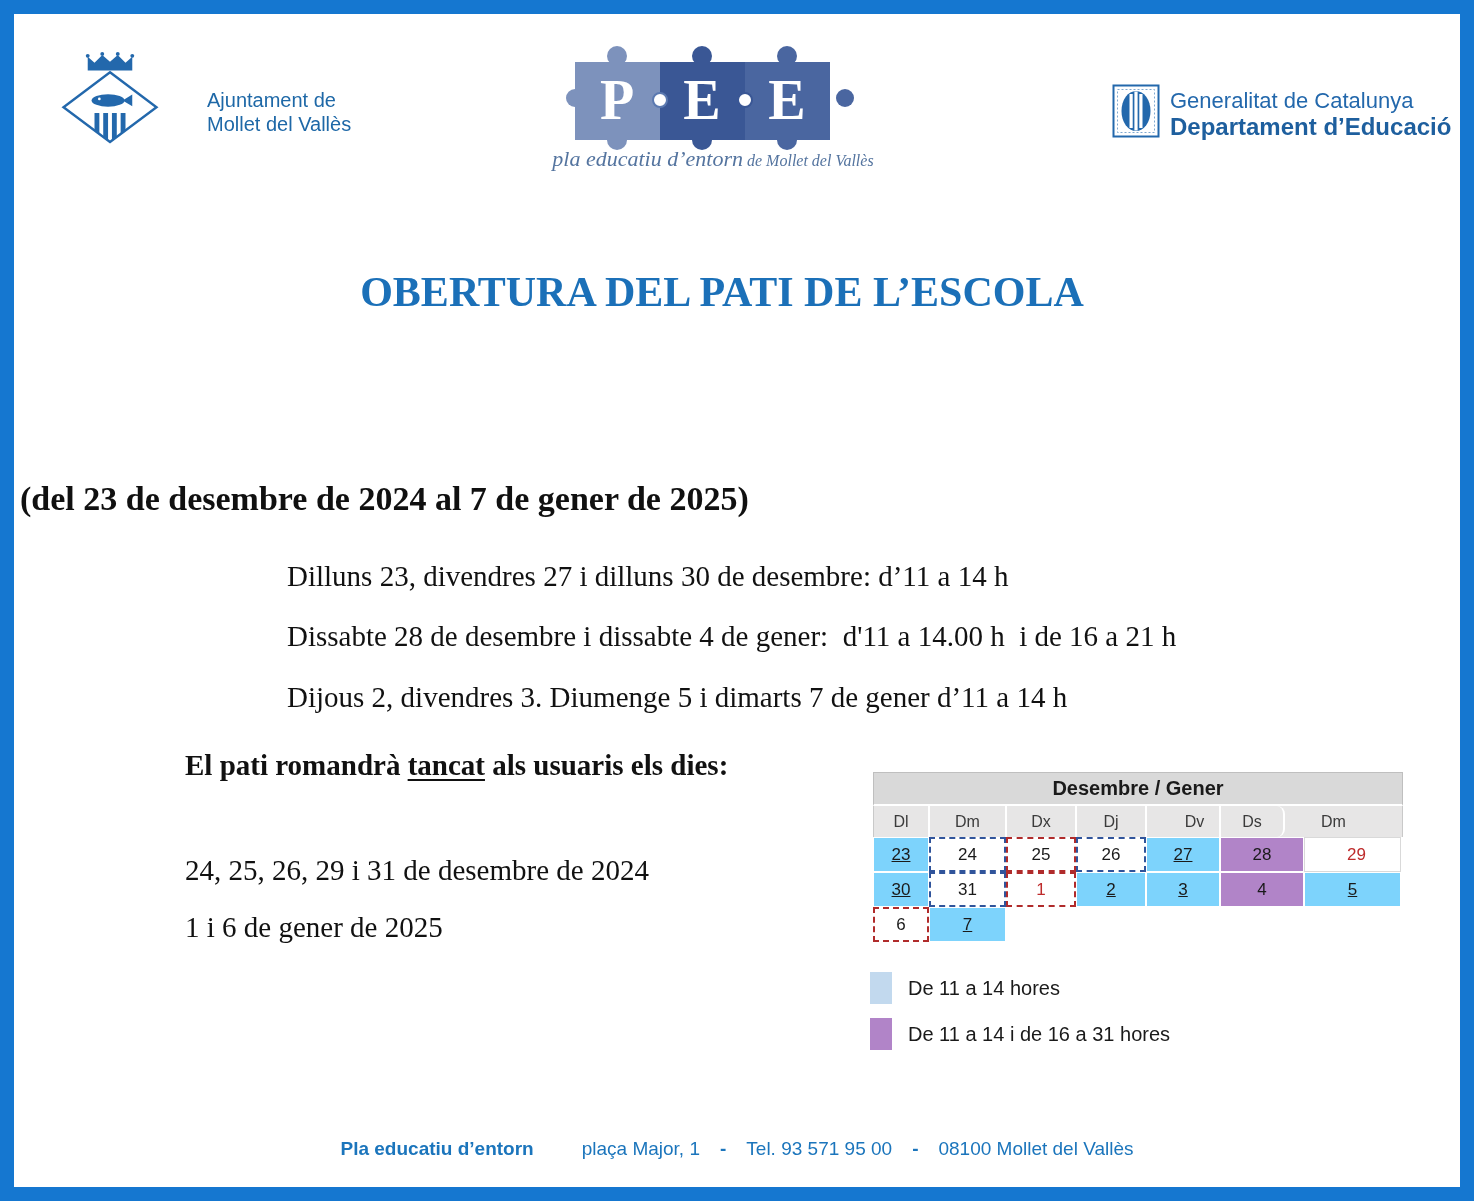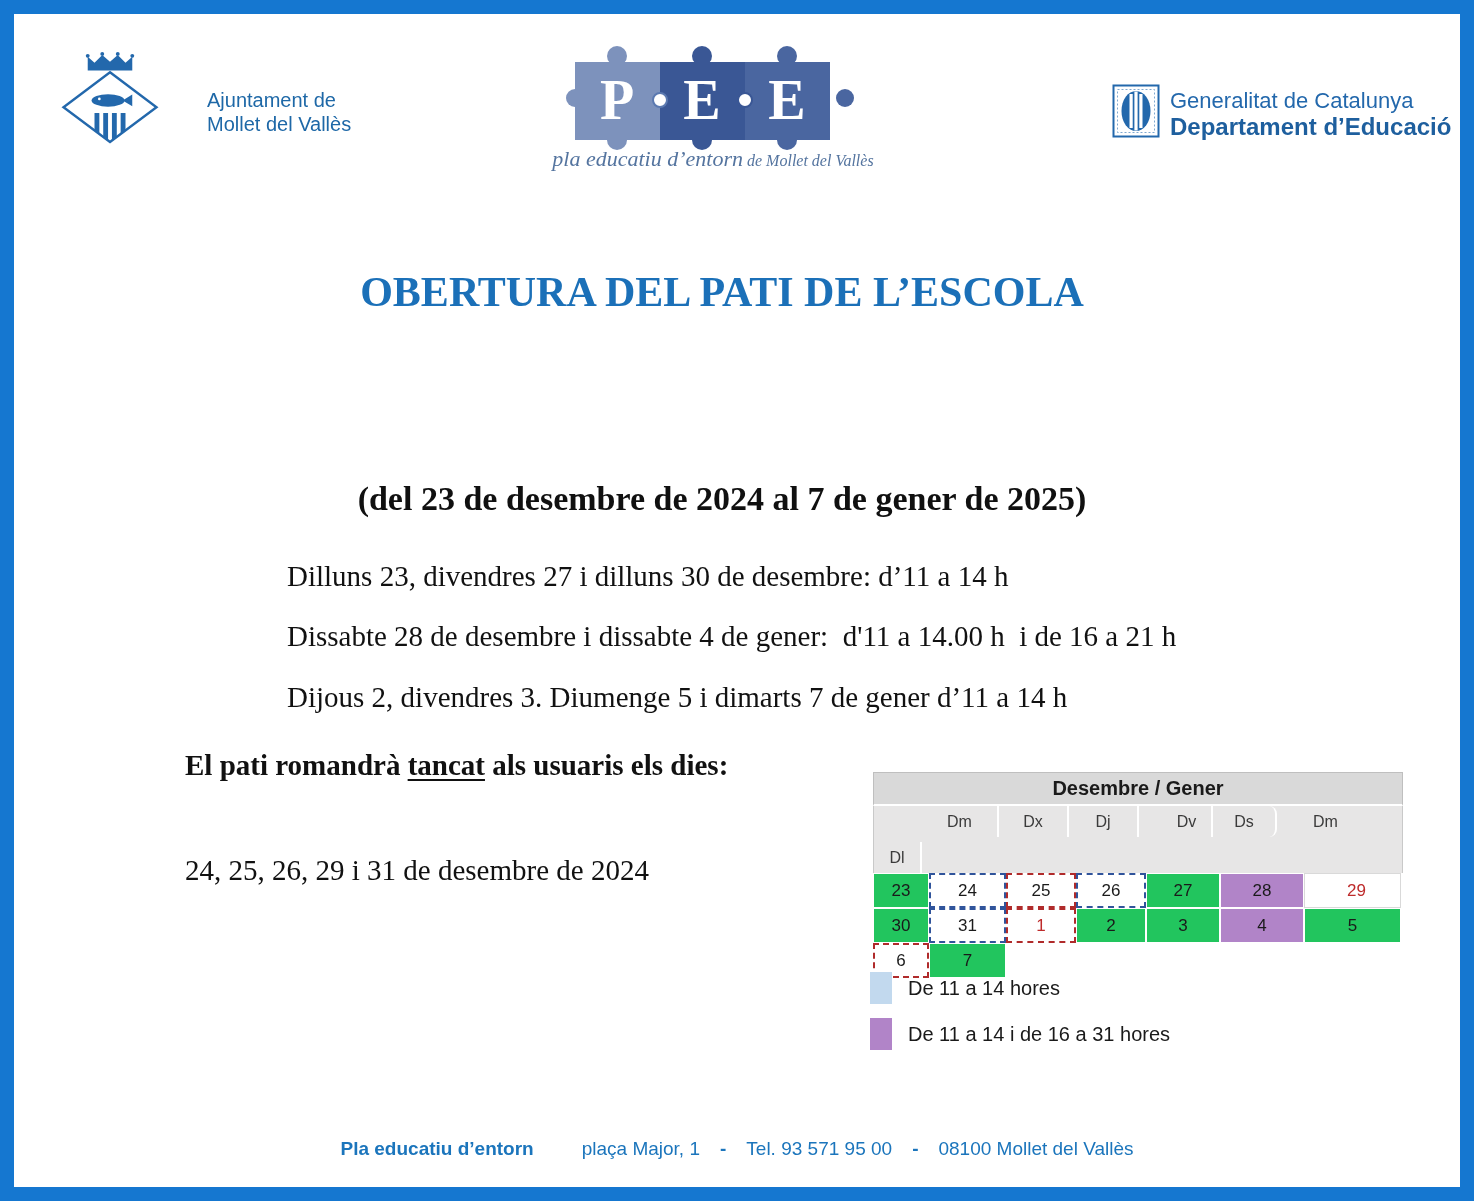--- a/index.html
+++ b/index.html
@@ -17,41 +17,41 @@
   .pee-tagline .small{font-size:16px;}
   .gen-logo{position:absolute;left:1112px;top:84px;width:48px;height:54px;}
   .gen-text{position:absolute;left:1170px;top:88px;color:#2368AC;font-size:22px;line-height:26px;}
   .gen-text .bold{font-weight:bold;font-size:24px;color:#1E5F9E;}
 
   
   .doc-title{position:absolute;left:20px;top:268px;width:1404px;text-align:center;
              font-family:"Liberation Serif",serif;font-weight:bold;font-size:42px;color:#1B70B8;}
   .sub1{position:absolute;left:20px;top:408px;width:1404px;text-align:center;
         font-family:"Liberation Serif",serif;font-weight:bold;font-size:34px;color:#101010;}
-  .sub2{position:absolute;left:20px;top:480px;width:1404px;text-align:center;
+  .sub2{position:absolute;left:20px;top:480px;width:1404px;text-align:left;
         font-family:"Liberation Serif",serif;font-weight:bold;font-size:34px;color:#101010;}
   .sched{position:absolute;left:287px;font-family:"Liberation Serif",serif;font-size:29px;
          color:#111;white-space:pre-wrap;}
   .s1{top:560px;} .s2{top:620px;} .s3{top:681px;}
   .closed{position:absolute;left:185px;font-family:"Liberation Serif",serif;font-size:29px;color:#111;}
   .c1{top:749px;font-weight:bold;} .c2{top:854px;} .c3{top:911px;}
   .closed u{text-underline-offset:4px;}
 
   
   .calendar{position:absolute;left:873px;top:772px;width:530px;}
   .cal-title{height:34px;background:#D9D9D9;border:1px solid #BFBFBF;border-bottom:2px solid #fff;
              display:flex;align-items:center;justify-content:center;font-weight:bold;font-size:20px;color:#1a1a1a;}
   .cal-head{display:flex;background:#E7E6E6;border-left:1px solid #C9C9C9;border-right:1px solid #C9C9C9;}
   .cal-h{height:31px;display:flex;align-items:center;justify-content:center;
          border-right:2px solid #fff;font-size:16px;color:#3b3b3b;flex:none;}
   .cal-h:last-child{border-right:none;}
   .cal-row{display:flex;}
   .cal-cell{height:35px;display:flex;align-items:center;justify-content:center;flex:none;
             font-size:17px;color:#1a1a1a;background:#fff;border:1px solid #fff;}
-  .c-open{background:#22c55e;}
+  .c-open{background:#7dd3fc;text-decoration:underline;}
   .c-long{background:#B184C8;}
   .c-red{color:#BE2B2B;border-color:#D9D9D9;}
   .c-ob{border:2px dashed #30549B;background:#fff;}
   .c-or{border:2px dashed #B02B2B;background:#fff;}
   .c-blank{background:transparent;border:none;}
 
   
   .legend{position:absolute;left:870px;top:972px;}
   .legend-item{display:flex;align-items:center;margin-bottom:14px;}
   .swatch{width:22px;height:32px;display:inline-block;flex:none;}
@@ -130,25 +130,26 @@
 
   <div class="doc-title">OBERTURA DEL PATI DE L’ESCOLA</div>
   <div class="sub2">(del 23 de desembre de 2024 al 7 de gener de 2025)</div>
 
   <div class="sched s1">Dilluns 23, divendres 27 i dilluns 30 de desembre: d’11 a 14 h</div>
   <div class="sched s2">Dissabte 28 de desembre i dissabte 4 de gener:  d'11 a 14.00 h  i de 16 a 21 h</div>
   <div class="sched s3">Dijous 2, divendres 3. Diumenge 5 i dimarts 7 de gener d’11 a 14 h</div>
 
   <div class="closed c1"><span>El pati romandrà </span><u>tancat</u><span> als usuaris els dies:</span></div>
   <div class="closed c2">24, 25, 26, 29 i 31 de desembre de 2024</div>
+  <div class="closed c3">1 i 6 de gener de 2025</div>
 
   <div class="calendar">
     <div class="cal-title">Desembre / Gener</div>
     <div class="cal-head" id="cal-head">
-        <div class="cal-h" style="width: 48px; margin-top: 36px;">Dl</div>
+        <div class="cal-h" style="width: 56px;">Dl</div>
         <div class="cal-h" style="width: 77px;">Dm</div>
         <div class="cal-h" style="width: 70px;">Dx</div>
         <div class="cal-h" style="width: 70px;">Dj</div>
         <div class="cal-h" style="width: 74px; padding-left: 23px;">Dv</div>
         <div class="cal-h" style="width: 64px; border-radius: 8px;">Ds</div>
         <div class="cal-h" style="width: 97px;">Dm</div>
       </div>
     <div id="cal-body">
         <div class="cal-row">
           <div class="cal-cell c-open" style="width: 56px;">23</div>

